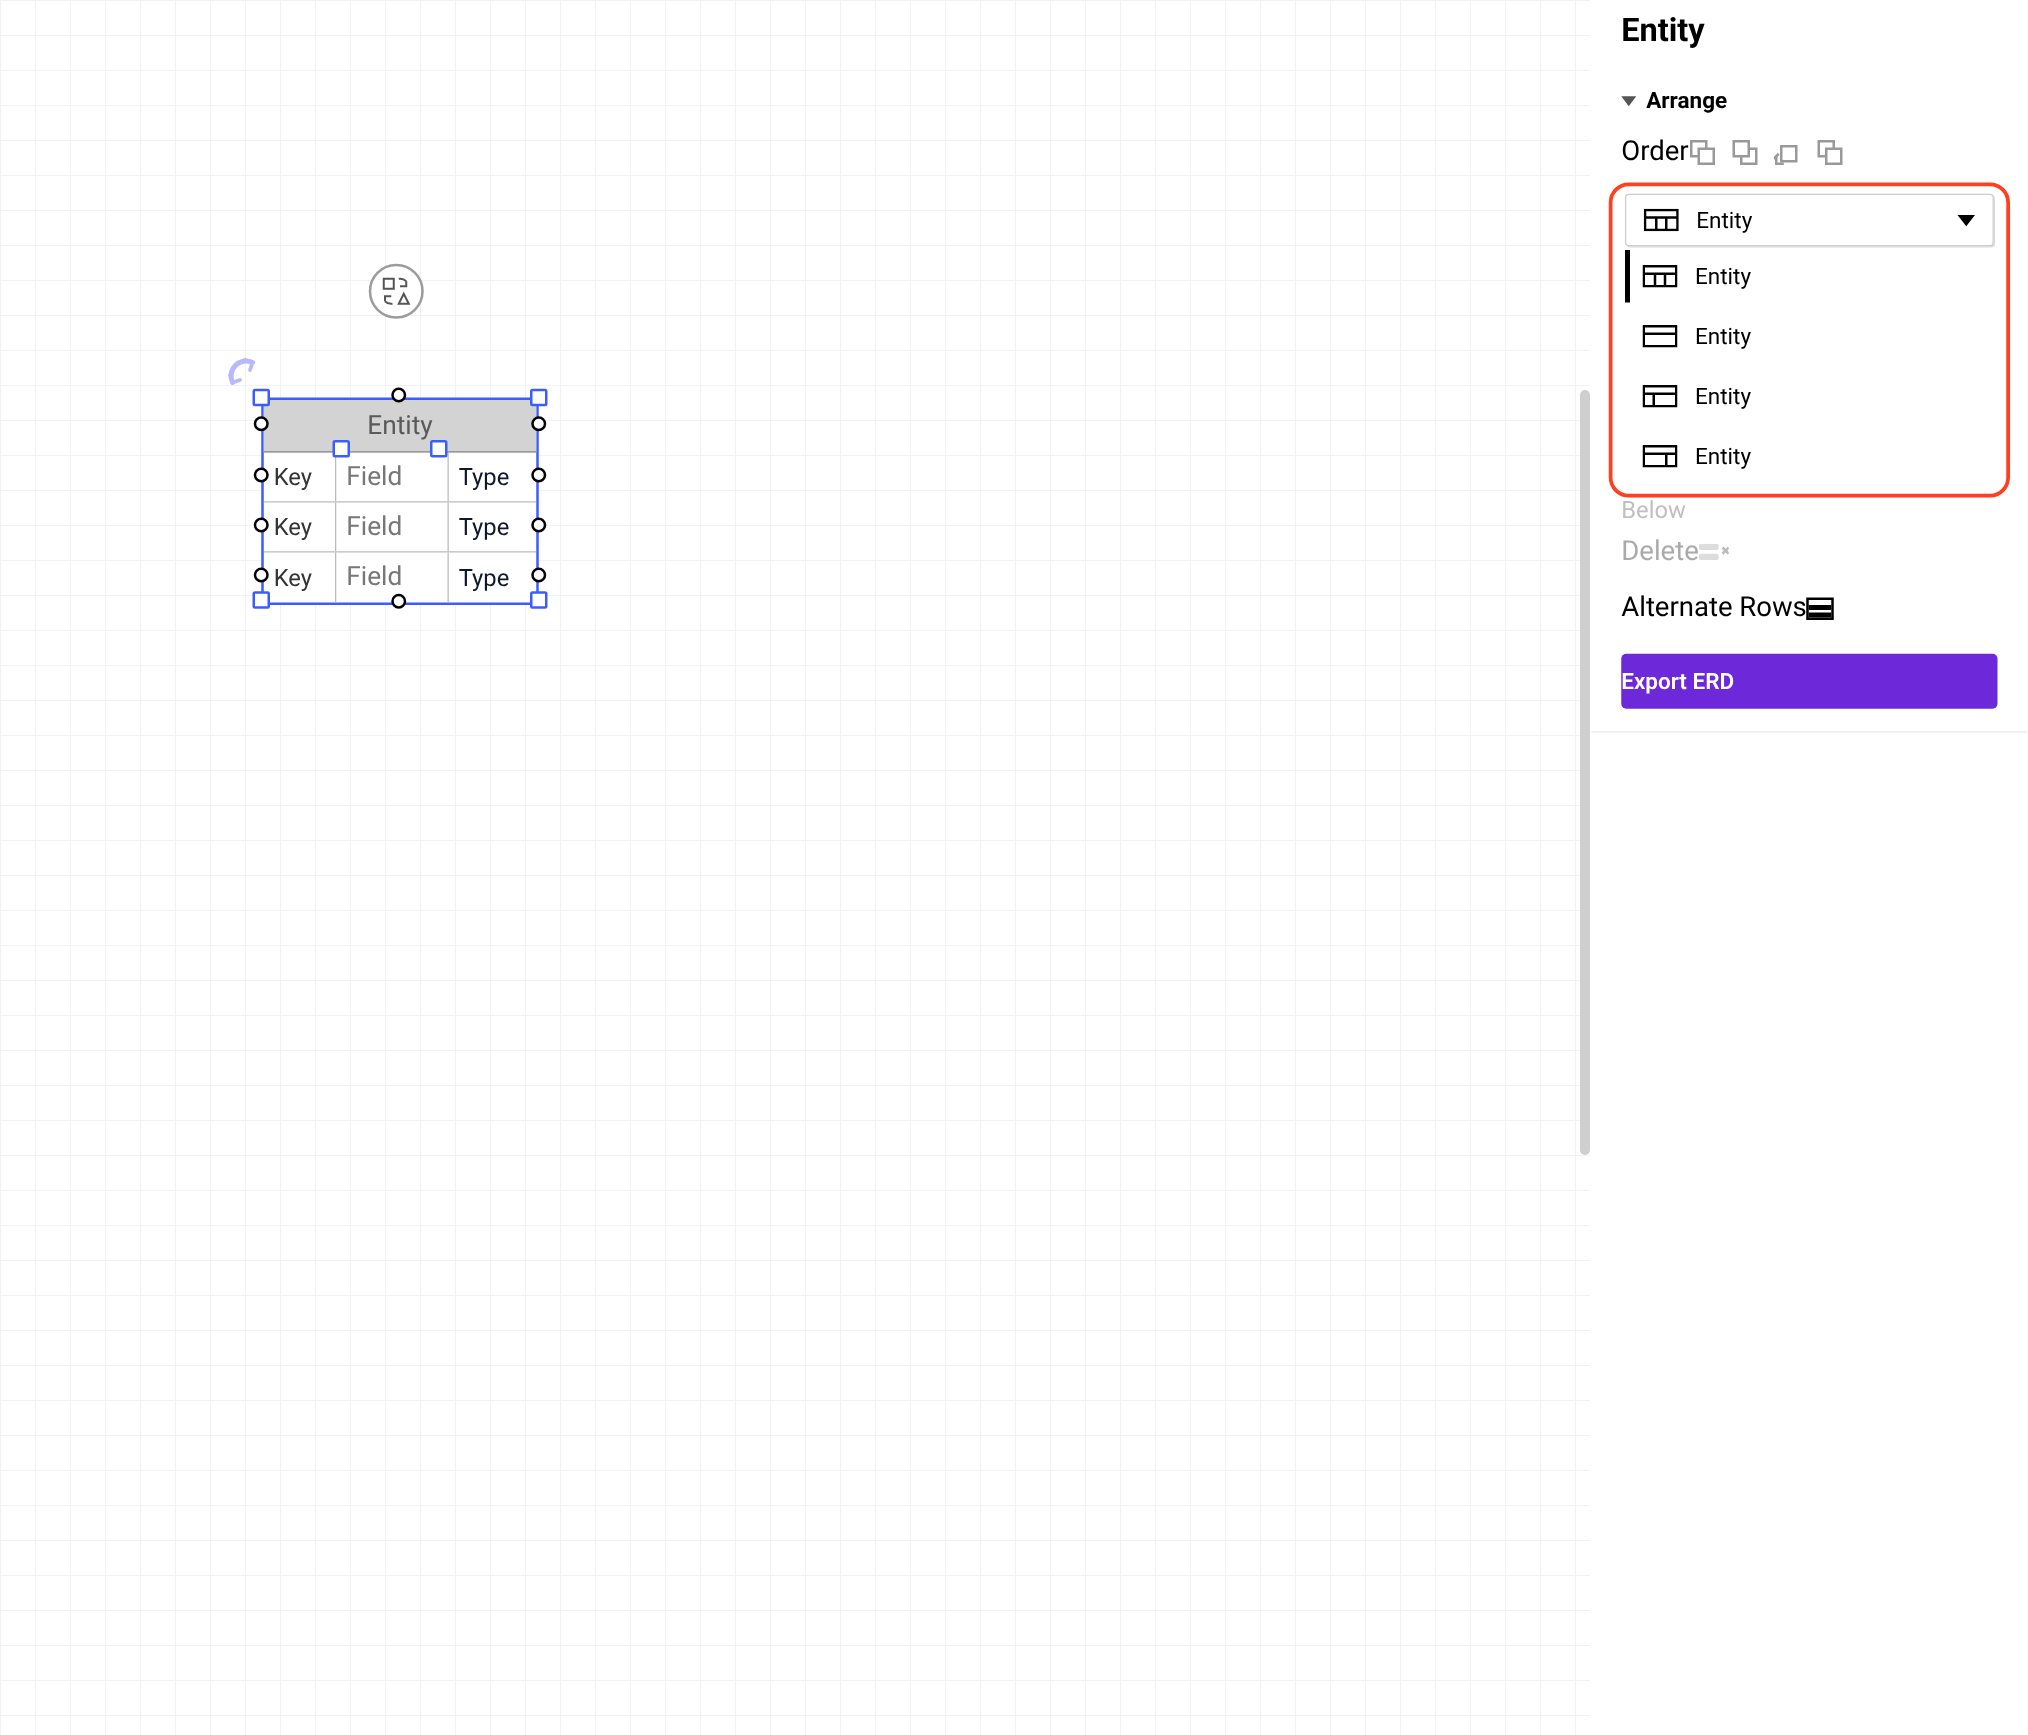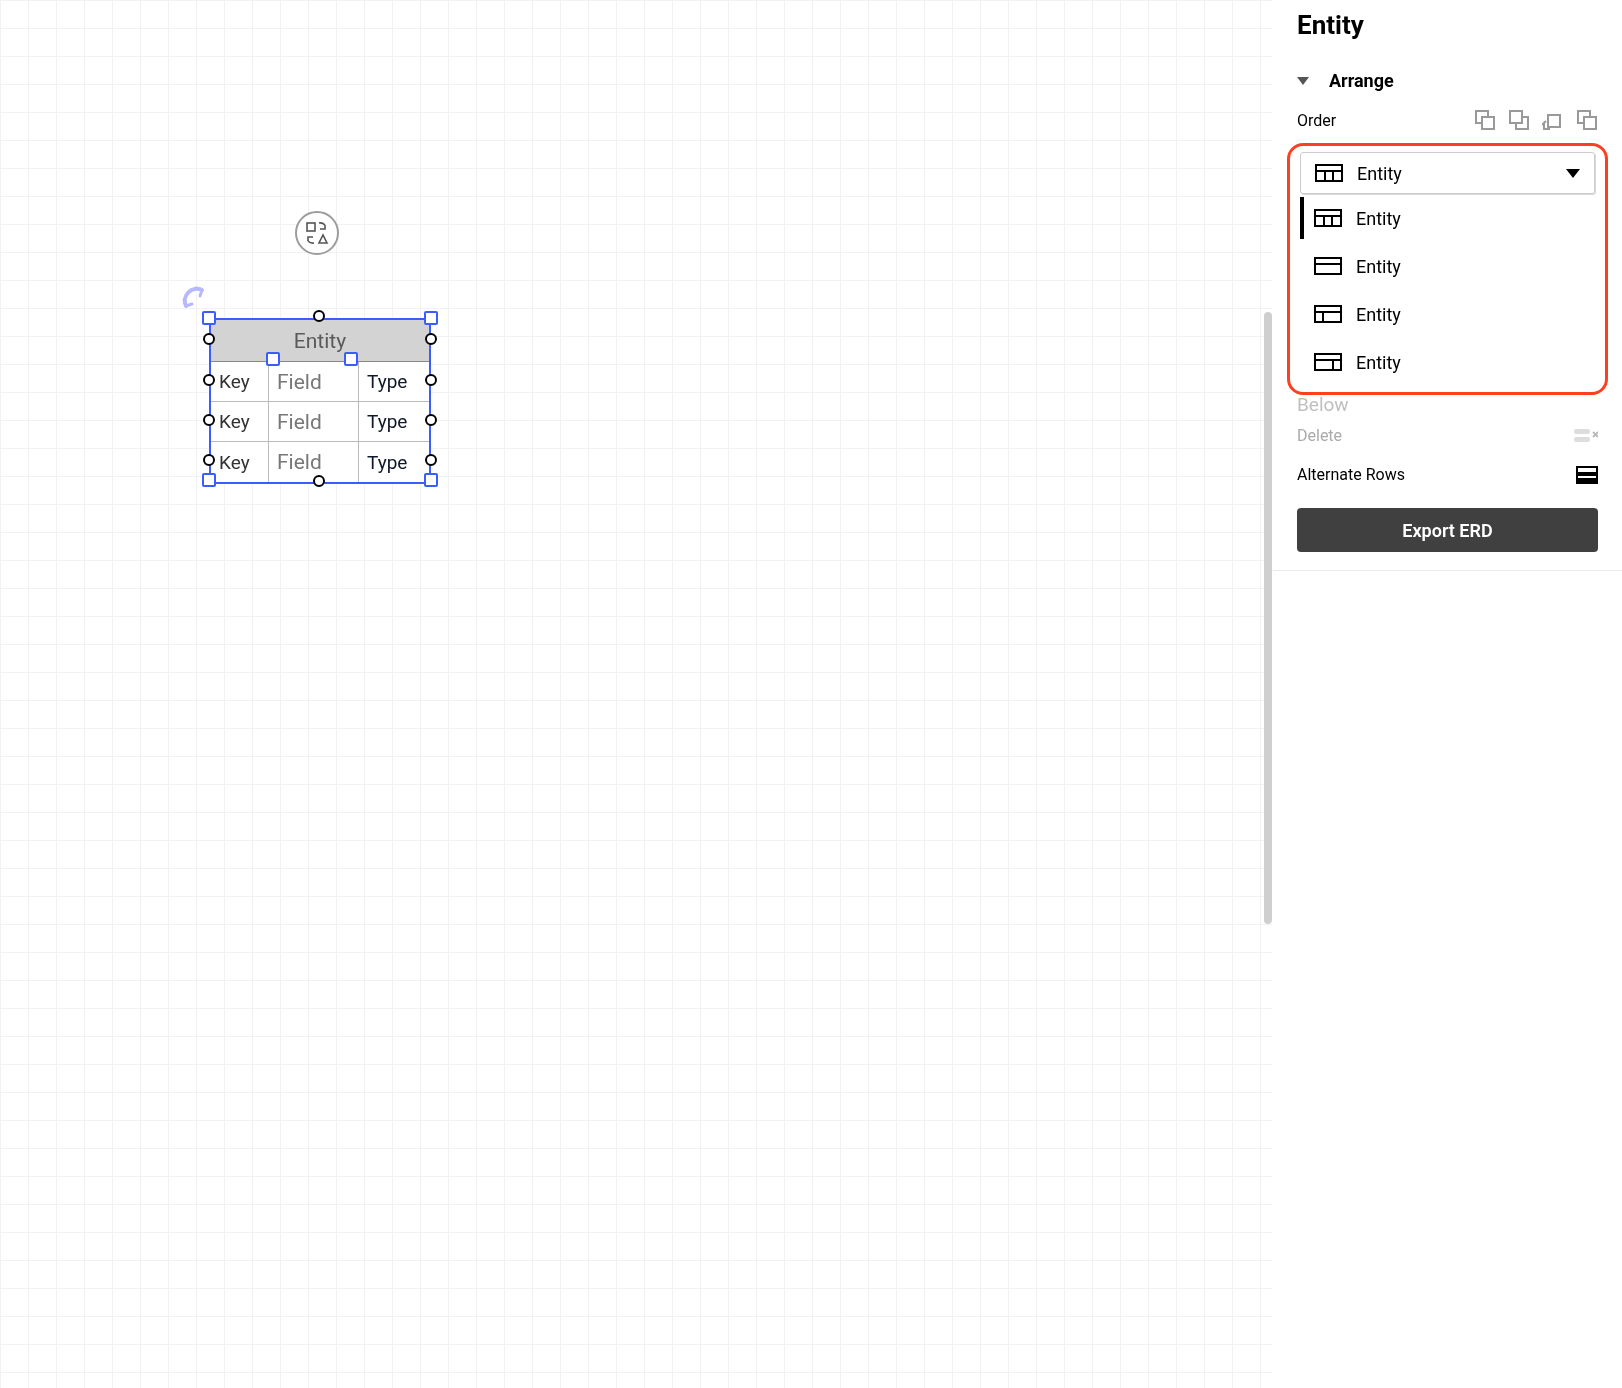--- a/index.html
+++ b/index.html
@@ -98,36 +98,36 @@
     font-size: 19px;
   }
   .sb-tab { color: #888; cursor: pointer; height: 100%; display:flex; align-items:center;}
   .sb-tab.active { color: #3b3bd6; font-weight: 500; position: relative; }
   .sb-tab.active::after {
     content:""; position:absolute; left:0; right:0; bottom:-1px;
     height: 4px; background: #3b3bd6; border-radius: 2px;
   }
 
   .sb-section-hd {
-    display: flex; align-items: center; gap: 20px;
+    display: flex; align-items: center; gap: 8px;
     padding: 16px 24px 8px;
     font-size: 18px; font-weight: 700;
     cursor: pointer;
   }
   .tri {
     width: 0; height: 0;
     border-left: 6px solid transparent;
     border-right: 6px solid transparent;
     border-top: 8px solid #555;
   }
 
   .sb-row {
-    display: flex; align-items: center; justify-content: space-between;
+    display: flex; align-items: center; justify-content: flex-start;
     padding: 10px 24px;
-    font-size: 16px;
+    font-size: 22px;
   }
   .sb-row.dim { color: #aaa; }
   .icon-group { display: flex; gap: 12px; align-items:center;}
   .ord-ic { width: 22px; height: 22px; }
   .mini-ic { width: 24px; height: 14px; }
 
   
   .cs-box {
     margin: 2px 14px 0; padding: 2px 0 6px 0;
     border: 3px solid #ff4020; border-radius: 16px;
@@ -170,23 +170,23 @@
   .shaded-sq{
     width:20px;height:20px;border:2px solid #2f6fff;
   }
   .alt-ic{width:22px;height:18px;border:2px solid #000;position:relative;}
   .alt-ic::before{content:"";position:absolute;left:0;right:0;top:4px;height:4px;background:#000;}
   .alt-ic::after{content:"";position:absolute;left:0;right:0;bottom:0;height:4px;background:#000;}
 
   .export-btn{
     margin:14px 24px 18px;
     height:44px;border-radius:4px;
-    background:#404040;color:#fff;
+    background:#6d28d9;color:#fff;
     font-size:18px;font-weight:600;
-    display:flex;align-items:center;justify-content:center;
+    display:flex;align-items:center;
     cursor:pointer;
   }
   .sb-divider{height:1px;background:#eaeaea;margin:0;}
 </style>
 </head>
 <body>
 
 <div class="canvas-wrap">
   <div class="grid"></div>
 

